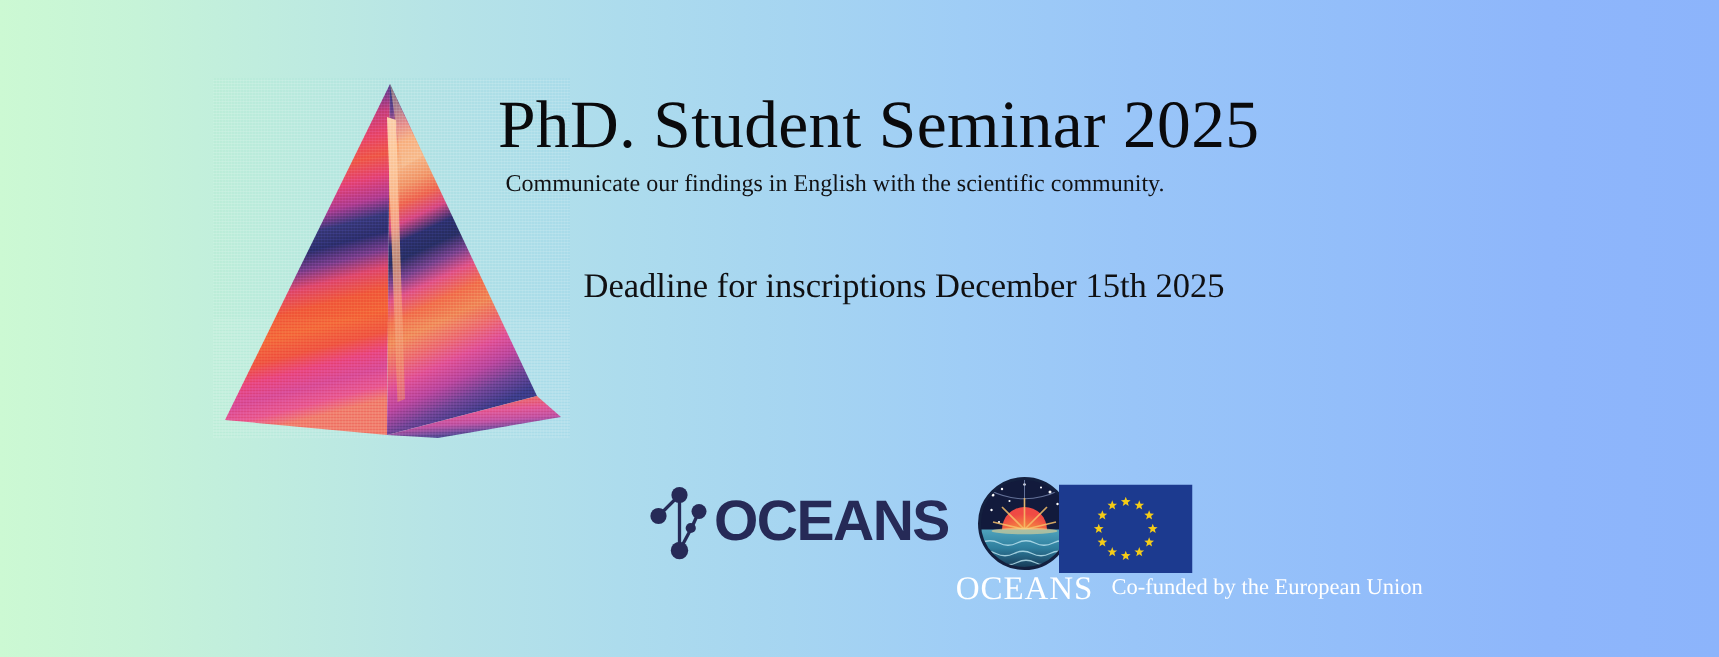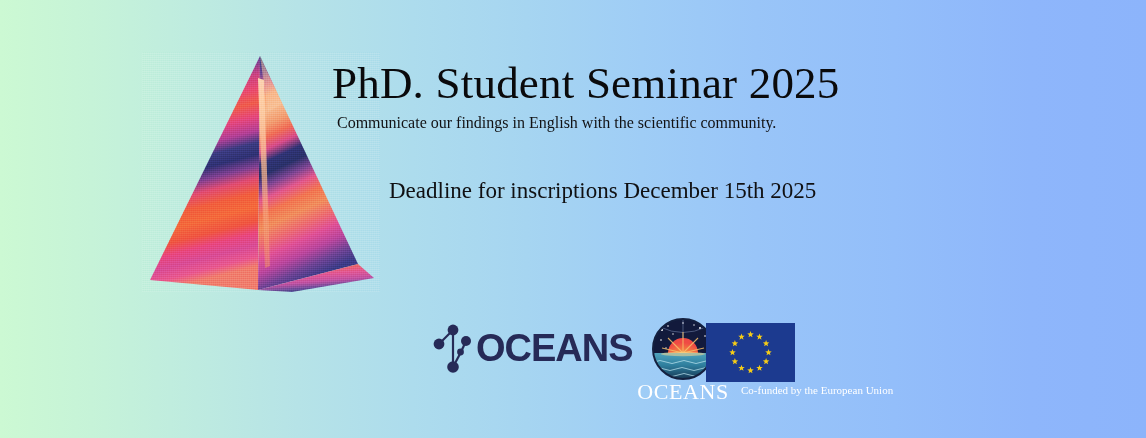--- a/index.html
+++ b/index.html
@@ -145,21 +145,21 @@
 
   
   #eu-logo {
     position: absolute;
     left: 278px;
     top: 7px;
     width: 195px;
   }
   #eu-flag { display: block; width: 89px; height: 59px; }
   #eu-caption {
-    font-size: 11px;
+    font-size: 15px;
     color: #ffffff;
     margin-top: 2px;
     line-height: 1.1;
     white-space: nowrap;
     padding-left: 35px;
   }
 </style>
 </head>
 <body>
 

